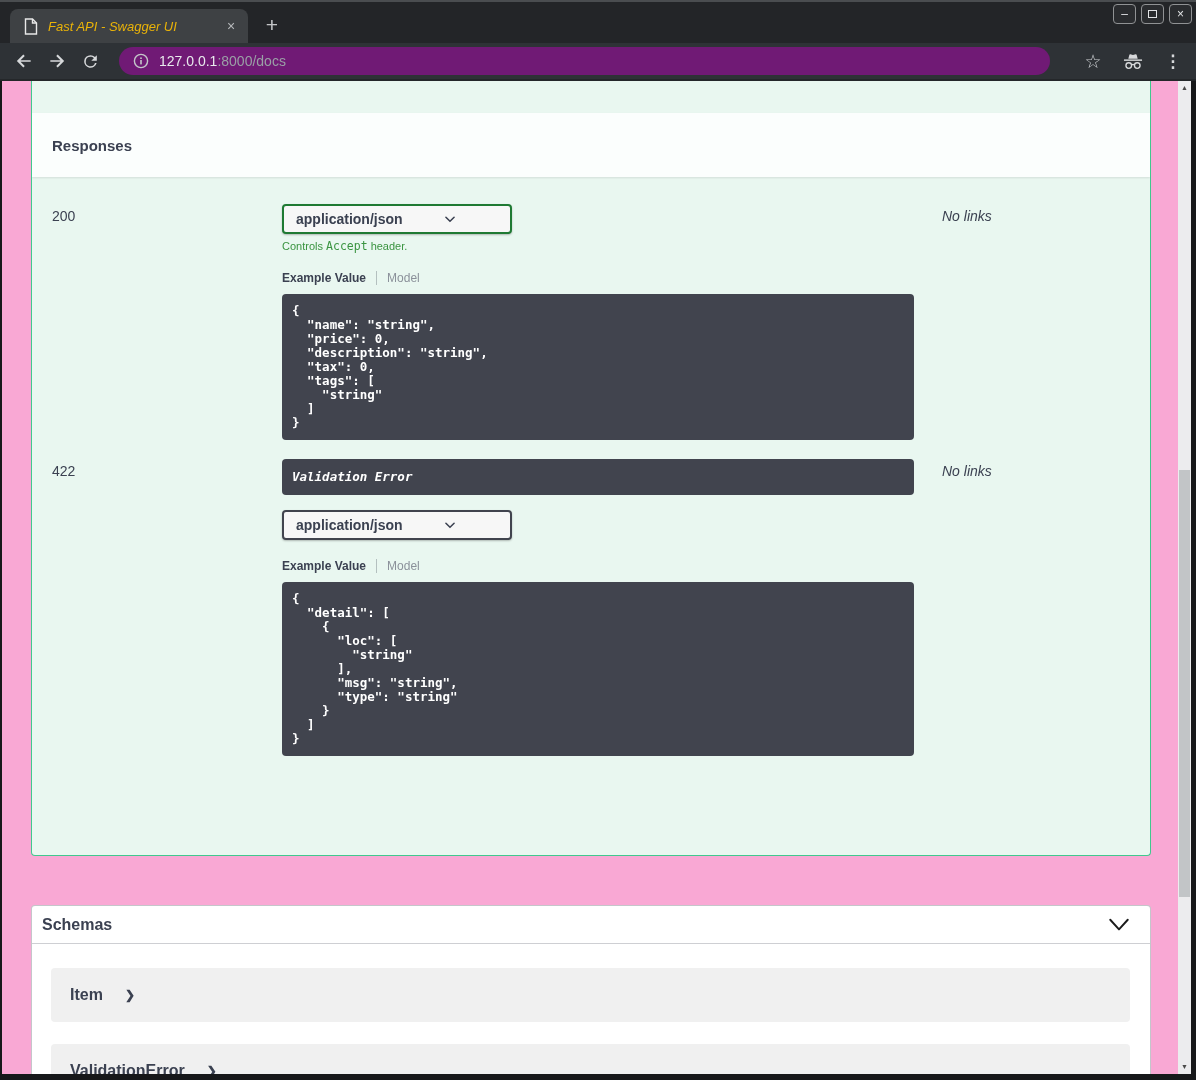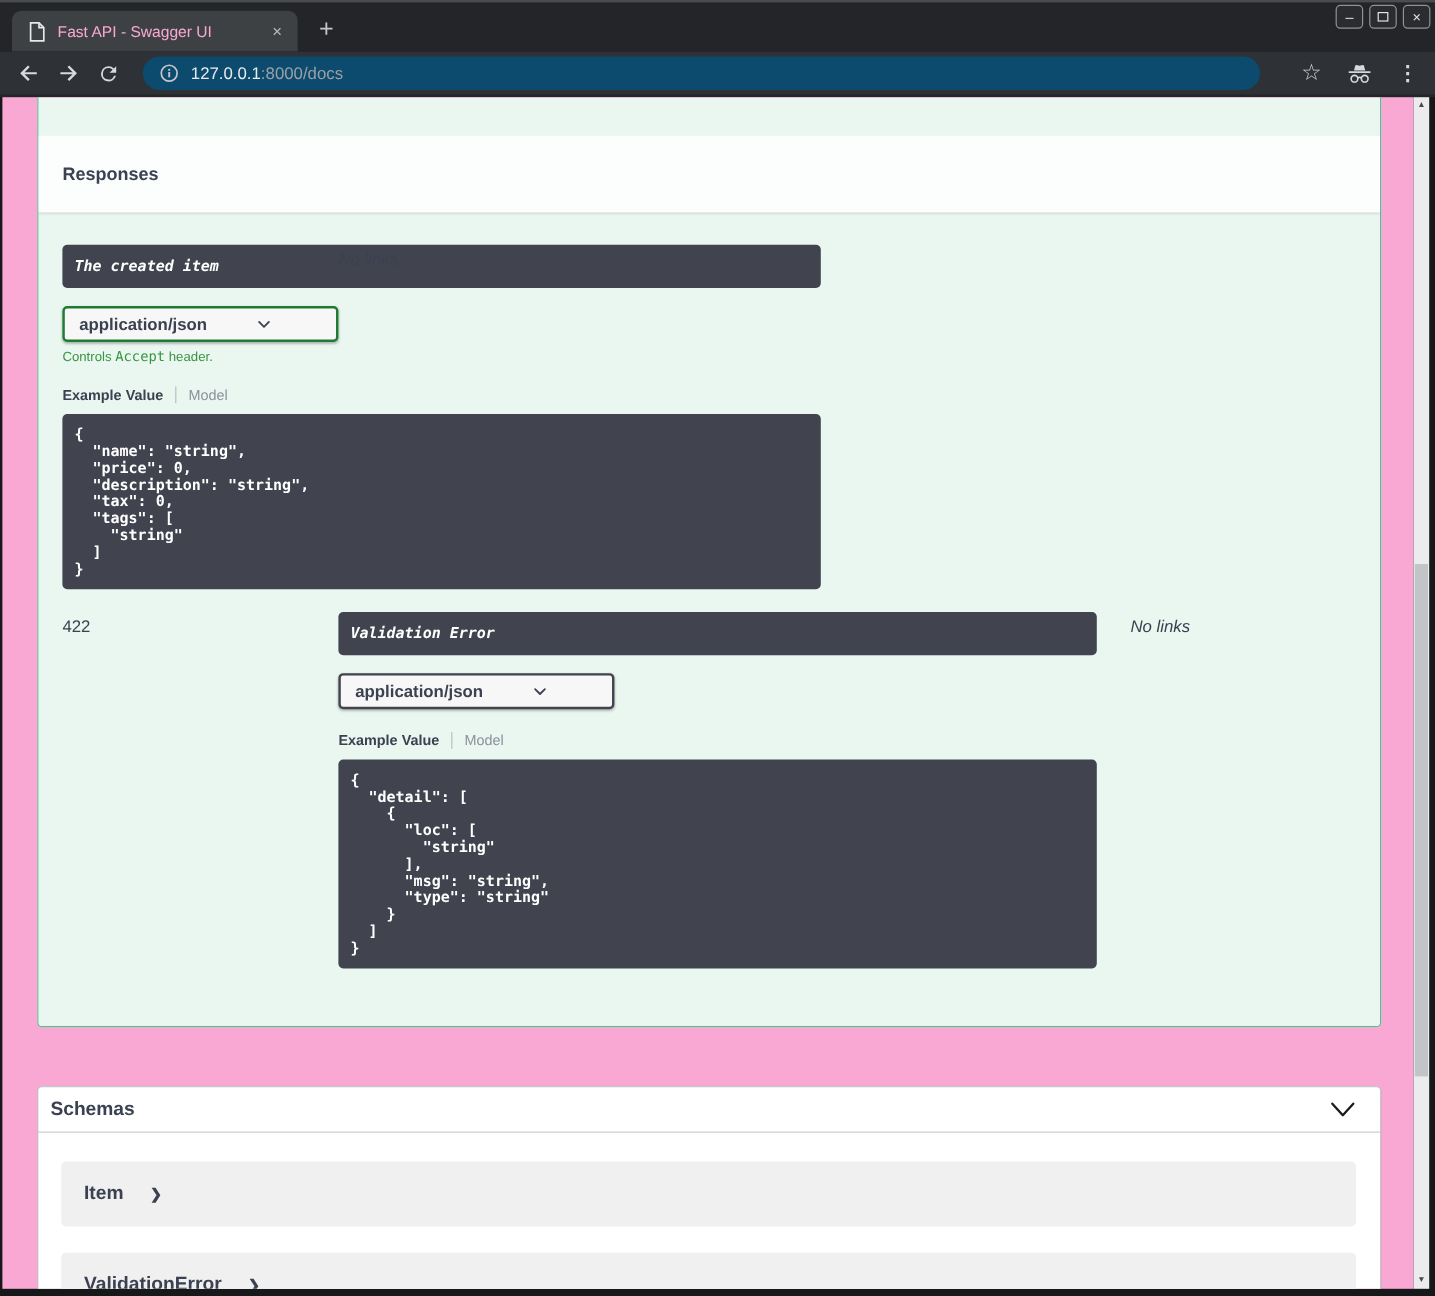--- a/index.html
+++ b/index.html
@@ -4,35 +4,35 @@
 <style>
   * { margin:0; padding:0; box-sizing:border-box; }
   body { font-family:"Liberation Sans", sans-serif; background:#000; }
   .window { position:relative; width:1196px; height:1080px; background:#17181a; overflow:hidden; }
 
   
   .titlebar { position:absolute; top:0; left:0; width:1196px; height:43px; background:#232528; }
   .top-edge { position:absolute; top:0; left:0; width:1196px; height:2px; background:#4a4d50; }
   .tab { position:absolute; left:10px; top:9px; width:238px; height:34px; background:#3e4144;
          border-radius:8px 8px 0 0; display:flex; align-items:center; padding:0 8px 0 14px; cursor:pointer; }
-  .tab-title { flex:1; margin-left:10px; font-size:13px; color:#f9a8d4; white-space:nowrap; overflow:hidden; }
+  .tab-title { flex:1; margin-left:10px; font-size:13px; color:#eab308; white-space:nowrap; overflow:hidden;font-style:italic; }
   .tab-close { width:18px; height:18px; border-radius:50%; color:#b8babd; font-size:14px; line-height:18px;
                text-align:center; cursor:pointer; }
   .newtab { position:absolute; left:258px; top:11px; width:28px; height:28px; color:#c3c5c7;
             font-size:21px; font-weight:400; line-height:28px; text-align:center; cursor:pointer; }
   .winbtns { position:absolute; right:4px; top:4px; display:flex; gap:5px; }
   .winbtn { width:23px; height:20px; border:1px solid #909294; border-radius:4px; color:#e2e4e6;
             font-size:12px; line-height:18px; text-align:center; cursor:pointer; background:#2a2c2f; }
   .glyph-max { display:inline-block; width:9px; height:8px; border:1.5px solid #e2e4e6; margin-top:5px; }
 
   .toolbar { position:absolute; top:43px; left:0; width:1196px; height:36px; background:#2e3236;
              display:flex; align-items:center; padding:0 10px 0 12px; }
   .toolbar-divider { position:absolute; top:79px; left:0; width:1196px; height:2px; background:#24272a; }
   .nav-ic { width:24px; height:24px; margin-right:9px; display:flex; align-items:center; justify-content:center; cursor:pointer; }
-  .urlbar { flex:1; height:28px; margin:0 16px 0 8px; max-width:952px; background:#0c4a6e; border-radius:14px;
+  .urlbar { flex:1; height:28px; margin:0 16px 0 8px; max-width:952px; background:#701a75; border-radius:14px;
             display:flex; align-items:center; padding:0 14px; cursor:text; }
   .url-host { margin-left:10px; font-size:14px; color:#e8eaed; }
   .url-path { font-size:14px; color:#9aa0a6; }
   .right-ic { width:26px; height:26px; margin-left:14px; display:flex; align-items:center; justify-content:center;
               cursor:pointer; color:#cdd0d3; }
   .star-ic { font-size:19px; }
   .dots-ic { font-size:17px; font-weight:700; letter-spacing:0; color:#d7d9db; }
 
   
   .page { position:absolute; left:2px; top:81px; width:1176px; height:993px; background:#f9a8d4; overflow:hidden; }
@@ -156,22 +156,22 @@
     <div class="opblock">
       <div class="opblock-spacer"></div>
 
       <div class="section-header">
         <span class="section-title">Responses</span>
       </div>
 
       <div class="table-wrap">
 
         <div class="rgrid resp-row">
+          <div class="col-code">200</div>
           <div>
-            <div class="md-block">The created item</div>
             <div class="mt-select green">
               <span class="mt-label">application/json</span>
               <svg width="14" height="14" viewBox="0 0 24 24">
                 <path d="M5 9l7 7 7-7" fill="none" stroke="#3b4151" stroke-width="2.6" stroke-linecap="round" stroke-linejoin="round"></path>
               </svg>
             </div>
             <div class="accept-note"><span>Controls </span><code>Accept</code><span> header.</span></div>
             <div class="ex-tabs tabs200">
               <span class="tab-active">Example Value</span>
               <span class="tab-sep"></span>

